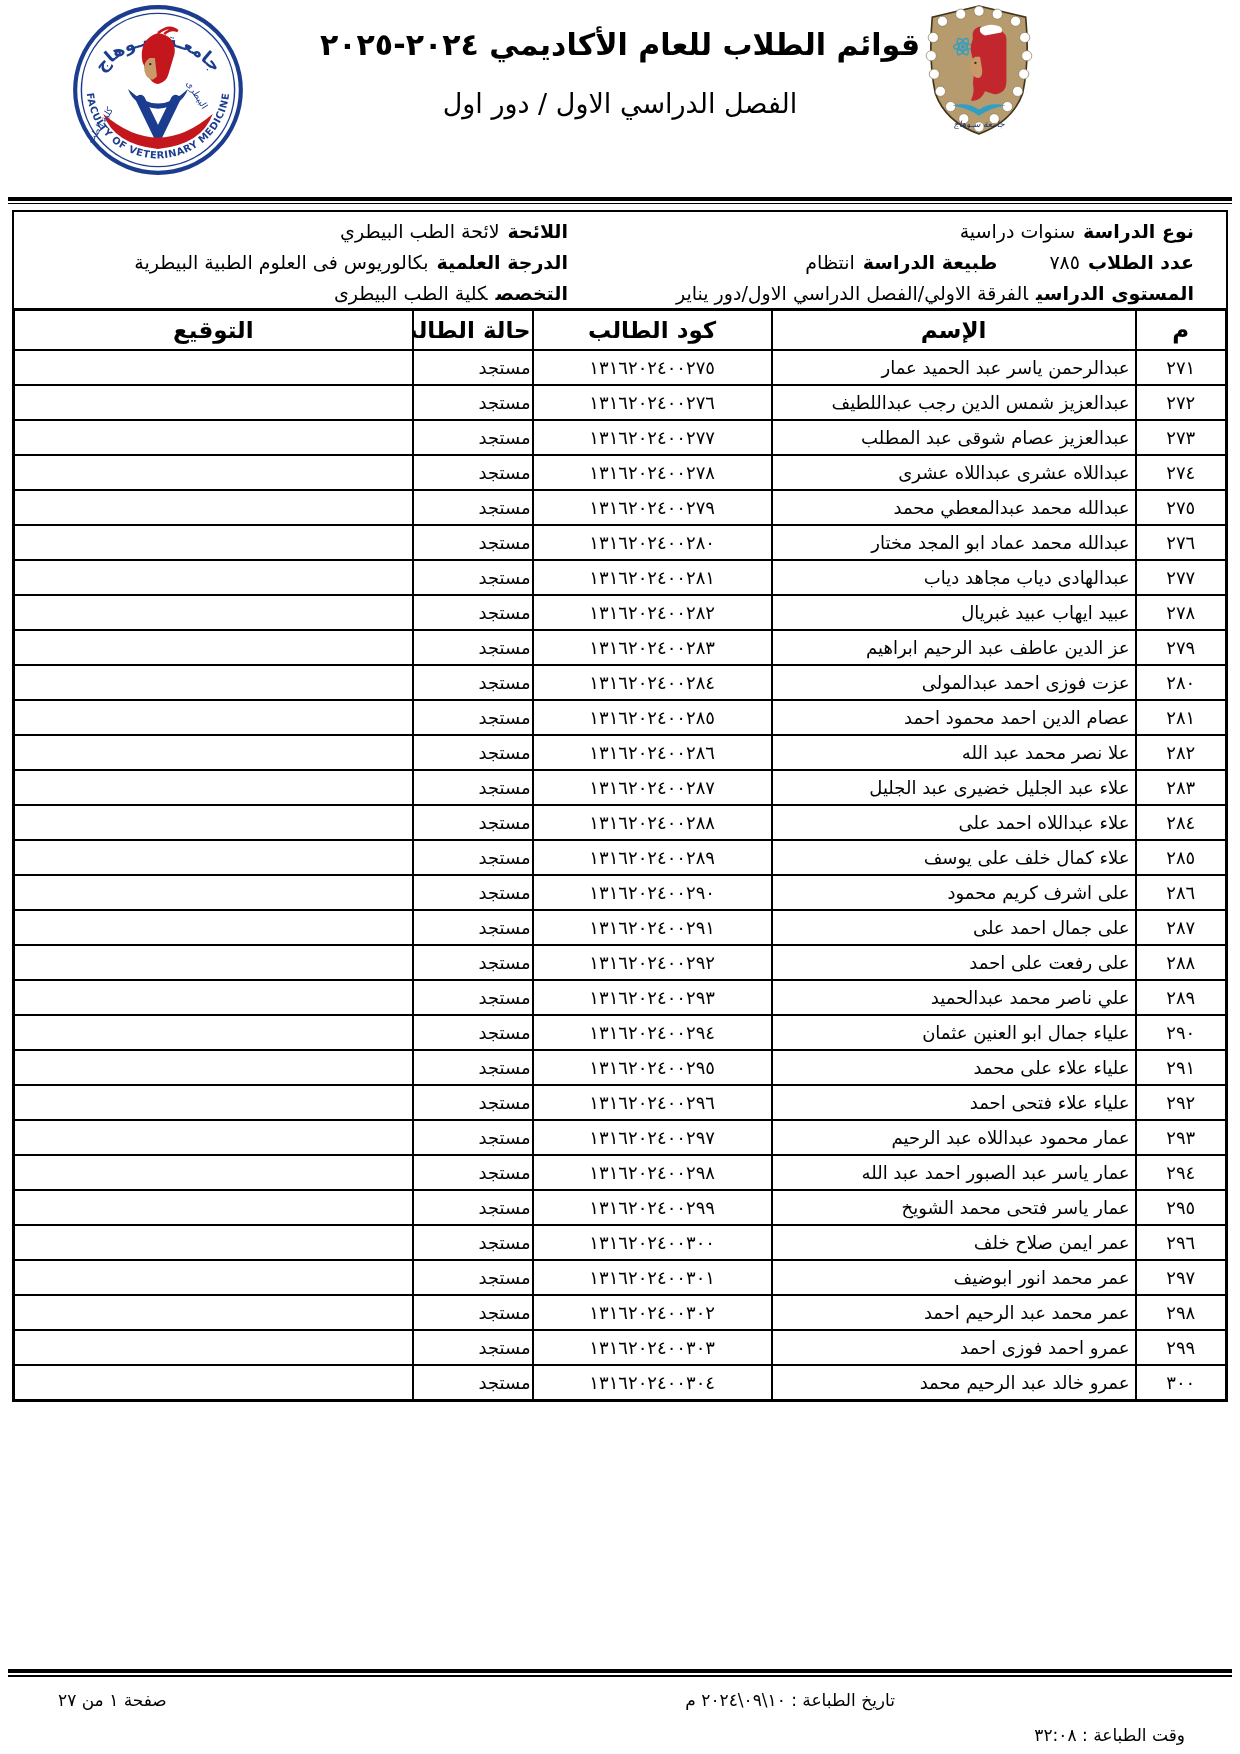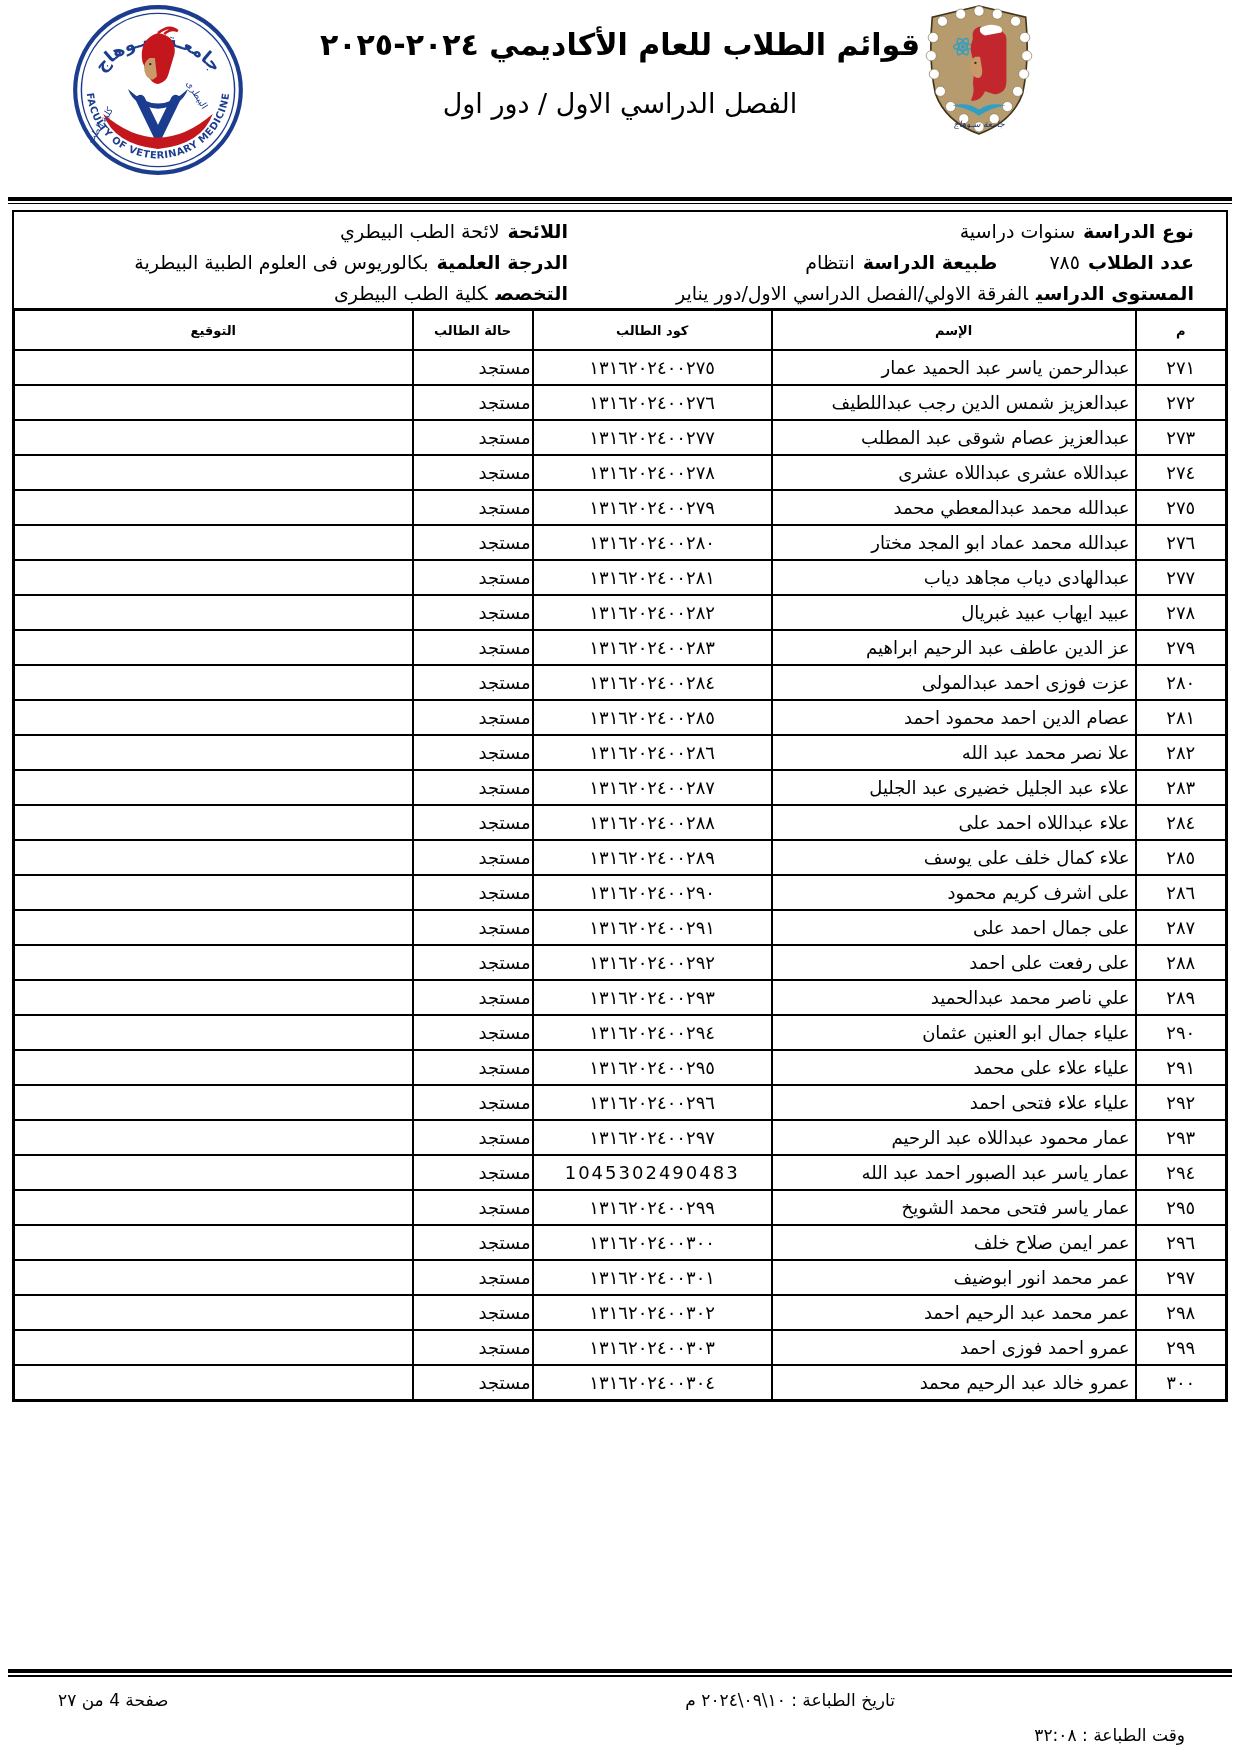--- a/index.html
+++ b/index.html
@@ -41,21 +41,21 @@
   table.students{
     position:absolute;right:12px;top:308px;width:1216px;
     border-collapse:collapse;table-layout:fixed;
     border:3px solid #000;
   }
   table.students th,table.students td{
     border:2px solid #000;
     font-size:18px;
     overflow:hidden;white-space:nowrap;
   }
-  table.students th{height:36px;font-size:13px;font-weight:bold;text-align:center;}
+  table.students th{height:36px;font-size:23px;font-weight:bold;text-align:center;}
   table.students td{height:31px;}
   td.c-num{text-align:center;}
   td.c-name{text-align:right;padding-right:5px;}
   td.c-code{text-align:center;letter-spacing:2px;}
   td.c-status{text-align:right;}
   td.c-sign{}
   
   .footer-item{position:absolute;top:1690px;font-size:17px;white-space:nowrap;}
   .f-time{right:55px;margin-top:35px;}
   .f-date{right:345px;}
@@ -346,21 +346,21 @@
         <tr>
       <td class="c-num">٢٩٣</td>
       <td class="c-name">عمار محمود عبداللاه عبد الرحيم</td>
       <td class="c-code">١٣١٦٢٠٢٤٠٠٢٩٧</td>
       <td class="c-status">مستجد</td>
       <td class="c-sign"></td>
     </tr>
         <tr>
       <td class="c-num">٢٩٤</td>
       <td class="c-name">عمار ياسر عبد الصبور احمد عبد الله</td>
-      <td class="c-code">1045302490483</td>
+      <td class="c-code">١٣١٦٢٠٢٤٠٠٢٩٨</td>
       <td class="c-status">مستجد</td>
       <td class="c-sign"></td>
     </tr>
         <tr>
       <td class="c-num">٢٩٥</td>
       <td class="c-name">عمار ياسر فتحى محمد الشويخ</td>
       <td class="c-code">١٣١٦٢٠٢٤٠٠٢٩٩</td>
       <td class="c-status">مستجد</td>
       <td class="c-sign"></td>
     </tr>
@@ -398,15 +398,15 @@
       <td class="c-code">١٣١٦٢٠٢٤٠٠٣٠٤</td>
       <td class="c-status">مستجد</td>
       <td class="c-sign"></td>
     </tr>
       </tbody>
   </table>
 
   <div class="rule-bottom"></div>
   <div class="footer-item f-time">وقت الطباعة : ٣٢:٠٨</div>
   <div class="footer-item f-date">تاريخ الطباعة : ١٠\٠٩\٢٠٢٤ م</div>
-  <div class="footer-item f-page">صفحة 4 من ٢٧</div>
+  <div class="footer-item f-page">صفحة ١ من ٢٧</div>
 
 </div>
 
 </body></html>

